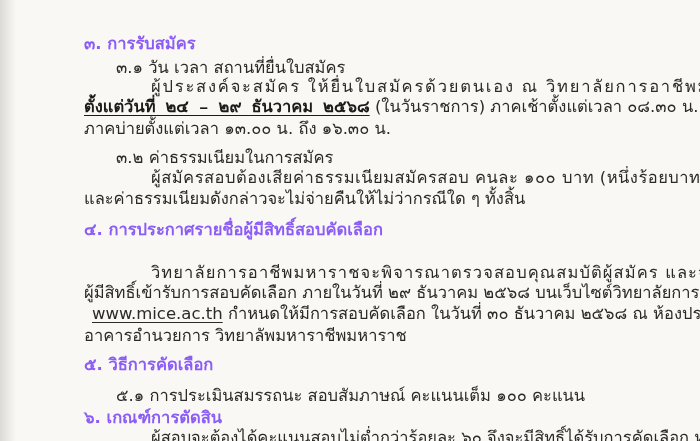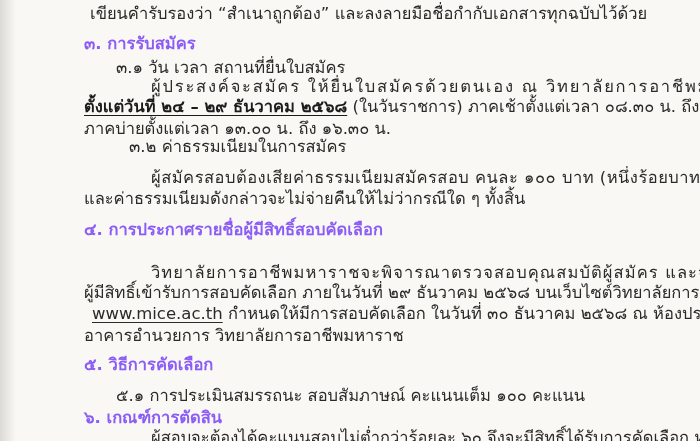--- a/index.html
+++ b/index.html
@@ -23,68 +23,68 @@
     position: absolute; white-space: nowrap;
     font-size: 16.5px; line-height: 21px;
     color: #2b2a28;
     text-rendering: optimizeLegibility;
   }
   .bold { font-weight: bold; color: #8b5cf6; }
   .bold-underline {
     font-weight: bold; color: #1c1b1a;
     text-decoration: underline;
     text-underline-offset: 3px;
+    font-family: Liberation Mono, monospace;
   }
   .url {
     text-decoration: underline;
     text-underline-offset: 3px;
     margin-left: 8px;
   }
   .ls05 { letter-spacing: 0.5px; }
   .ls1  { letter-spacing: 1.1px; }
   .ls18 { letter-spacing: 1.8px; }
 </style>
 </head>
 <body>
 
 <div class="page">
   <div class="scan-edge"></div>
 
-  <div class="line" style="top:3px; left:90px;">เขียนคำรับรองว่า “สำเนาถูกต้อง” และลงลายมือชื่อกำกับเอกสารทุกฉบับไว้ด้วย</div>
 
   <div class="line bold" style="top:33px; left:84px;">๓. การรับสมัคร</div>
 
   <div class="line" style="top:57px; left:116px;">๓.๑ วัน เวลา สถานที่ยื่นใบสมัคร</div>
 
   <div class="line ls18" style="top:76px; left:151px;">ผู้ประสงค์จะสมัคร ให้ยื่นใบสมัครด้วยตนเอง ณ วิทยาลัยการอาชีพมหาราช</div>
 
   <div class="line" style="top:96px; left:84px;">
     <span class="bold-underline">ตั้งแต่วันที่ ๒๔ – ๒๙ ธันวาคม ๒๕๖๘</span><span> (ในวันราชการ) ภาคเช้าตั้งแต่เวลา ๐๘.๓๐ น. ถึง ๑๒.๐๐ น. และ</span>
   </div>
 
   <div class="line" style="top:118px; left:84px;">ภาคบ่ายตั้งแต่เวลา ๑๓.๐๐ น. ถึง ๑๖.๓๐ น.</div>
 
-  <div class="line" style="top:136px; left:116px;margin-left:13px;">๓.๒ ค่าธรรมเนียมในการสมัคร</div>
+  <div class="line" style="top:147px; left:116px;">๓.๒ ค่าธรรมเนียมในการสมัคร</div>
 
   <div class="line ls05" style="top:167px; left:151px;">ผู้สมัครสอบต้องเสียค่าธรรมเนียมสมัครสอบ คนละ ๑๐๐ บาท (หนึ่งร้อยบาทถ้วน)</div>
 
   <div class="line" style="top:188px; left:84px;text-align:right;">และค่าธรรมเนียมดังกล่าวจะไม่จ่ายคืนให้ไม่ว่ากรณีใด ๆ ทั้งสิ้น</div>
 
   <div class="line bold" style="top:219px; left:84px;">๔. การประกาศรายชื่อผู้มีสิทธิ์สอบคัดเลือก</div>
 
 
   <div class="line ls1" style="top:262px; left:151px;">วิทยาลัยการอาชีพมหาราชจะพิจารณาตรวจสอบคุณสมบัติผู้สมัคร และจะประกาศรายชื่อ</div>
 
   <div class="line" style="top:282px; left:84px;">ผู้มีสิทธิ์เข้ารับการสอบคัดเลือก ภายในวันที่ ๒๙ ธันวาคม ๒๕๖๘ บนเว็บไซต์วิทยาลัยการอาชีพมหาราช</div>
 
   <div class="line" style="top:303px; left:84px;">
     <span class="url">www.mice.ac.th</span><span> กำหนดให้มีการสอบคัดเลือก ในวันที่ ๓๐ ธันวาคม ๒๕๖๘ ณ ห้องประชุมสุวรรณโสรัต</span>
   </div>
 
-  <div class="line" style="top:325px; left:84px;">อาคารอำนวยการ วิทยาลัยการอาชีพมหาราช</div>
+  <div class="line" style="top:325px; left:84px;">อาคารอำนวยการ วิทยาลัพมหาราชีพมหาราช</div>
 
   <div class="line bold" style="top:354px; left:84px;text-align:center;">๕. วิธีการคัดเลือก</div>
 
   <div class="line" style="top:377px; left:116px;margin-top:8px;">๕.๑ การประเมินสมรรถนะ สอบสัมภาษณ์ คะแนนเต็ม ๑๐๐ คะแนน</div>
 
   <div class="line bold" style="top:407px; left:84px;">๖. เกณฑ์การตัดสิน</div>
 
   <div class="line" style="top:427px; left:151px;">ผู้สอบจะต้องได้คะแนนสอบไม่ต่ำกว่าร้อยละ ๖๐ จึงจะมีสิทธิ์ได้รับการคัดเลือก หากคะแนนรวม</div>
 </div>
 

